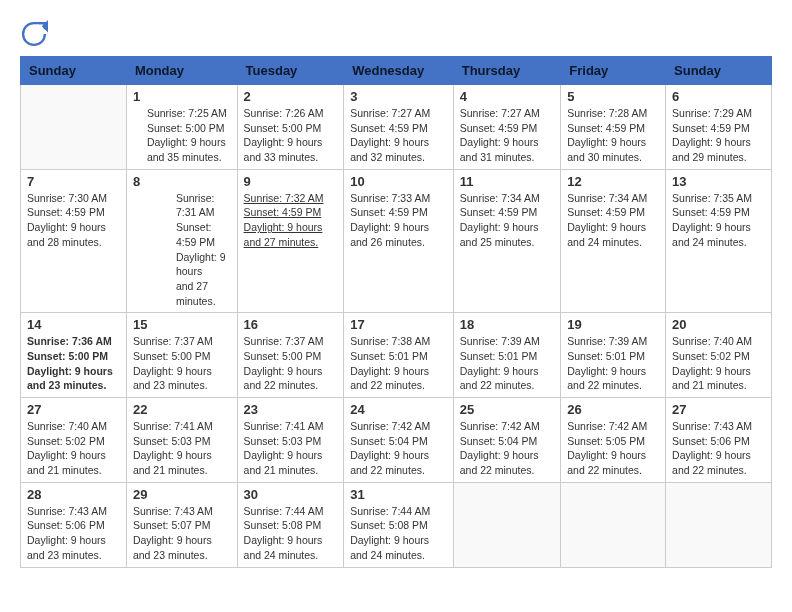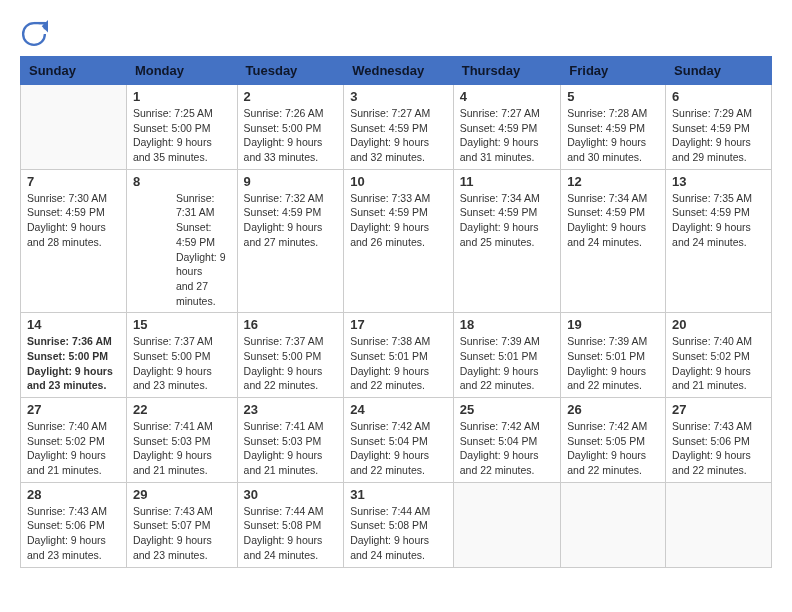--- a/index.html
+++ b/index.html
@@ -115,21 +115,21 @@
           <th>Thursday</th>
           <th>Friday</th>
           <th>Sunday</th>
         </tr>
     </thead>
     <tbody id="calendar-body">
     <tr>
           <td class="empty-cell"></td>
           <td>
             <div class="day-number">1</div>
-            <div class="day-info" style="white-space: pre-line;">Sunrise: 7:25 AM
+            <div class="day-info" style="white-space: pre-line; margin-left: 14px;">Sunrise: 7:25 AM
 Sunset: 5:00 PM
 Daylight: 9 hours
 and 35 minutes.</div>
           </td>
           <td>
             <div class="day-number">2</div>
             <div class="day-info" style="white-space: pre-line;">Sunrise: 7:26 AM
 Sunset: 5:00 PM
 Daylight: 9 hours
 and 33 minutes.</div>
@@ -173,21 +173,21 @@
           </td>
           <td>
             <div class="day-number">8</div>
             <div class="day-info" style="white-space: pre-line; margin-left: 43px;">Sunrise: 7:31 AM
 Sunset: 4:59 PM
 Daylight: 9 hours
 and 27 minutes.</div>
           </td>
           <td>
             <div class="day-number">9</div>
-            <div class="day-info" style="white-space: pre-line;">Sunrise: 7:32 AM
+            <div class="day-info" style="white-space: pre-line; text-decoration: underline;">Sunrise: 7:32 AM
 Sunset: 4:59 PM
 Daylight: 9 hours
 and 27 minutes.</div>
           </td>
           <td>
             <div class="day-number">10</div>
             <div class="day-info" style="white-space: pre-line;">Sunrise: 7:33 AM
 Sunset: 4:59 PM
 Daylight: 9 hours
 and 26 minutes.</div>

